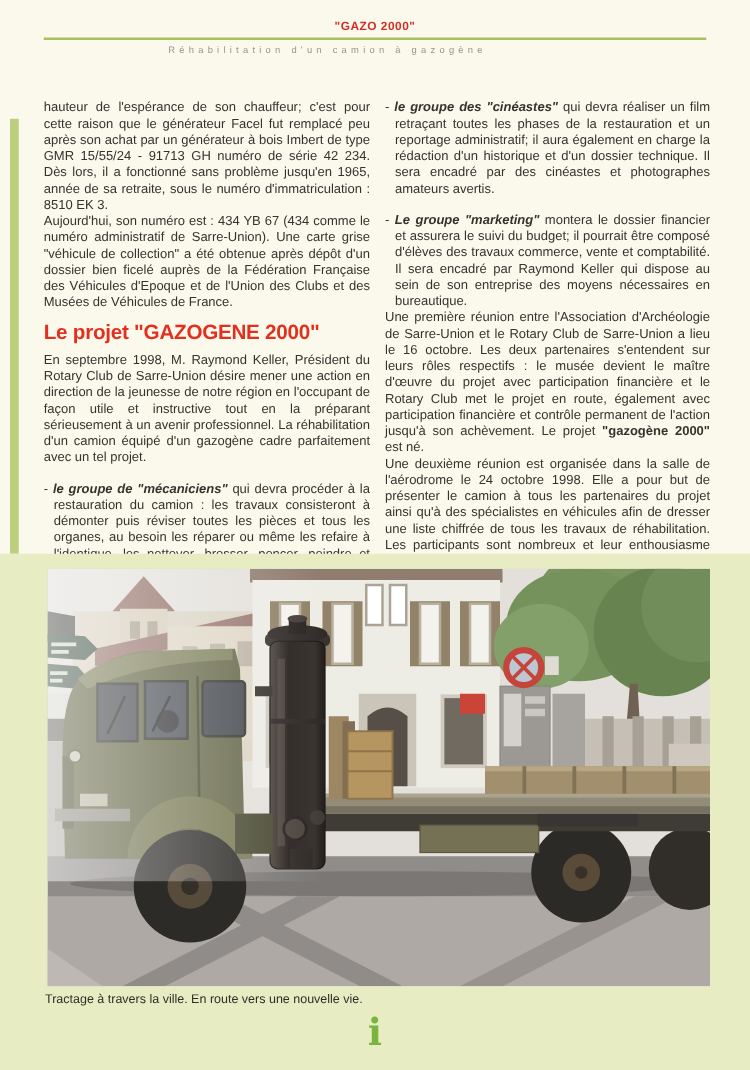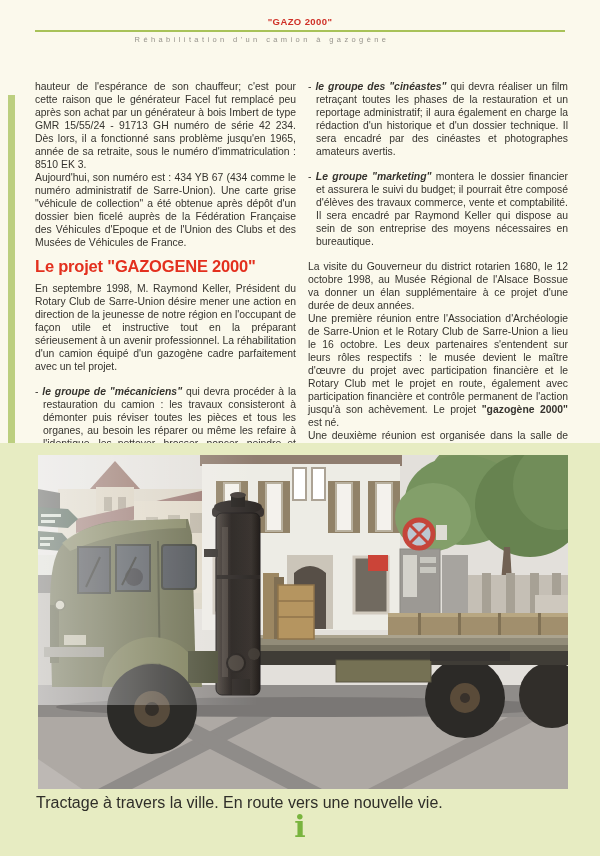--- a/index.html
+++ b/index.html
@@ -52,21 +52,21 @@
     background:#e7ecc2;
   }
   
   .photo {
     position:absolute; left:38px; top:455px; width:530px; height:334px;
     overflow:hidden; background:#dedbd5;
   }
   .photo svg { display:block; }
   .caption {
     position:absolute; left:36px; top:794px; width:420px;
-    font-size:16px; color:#2f2e29;
+    font-size:10px; color:#2f2e29;
   }
   
   .page-marker {
     position:absolute; left:288px; top:808px; width:24px; height:40px;
     text-align:center;
     font-family:"DejaVu Serif", serif;
     font-size:30px; font-weight:bold; color:#79b43e; line-height:38px;
   }
 </style>
 </head>
@@ -84,21 +84,20 @@
     <p>hauteur de l'espérance de son chauffeur; c'est pour cette raison que le générateur Facel fut remplacé peu après son achat par un générateur à bois Imbert de type GMR 15/55/24 - 91713 GH numéro de série 42 234. Dès lors, il a fonctionné sans problème jusqu'en 1965, année de sa retraite, sous le numéro d'immatriculation : 8510 EK 3.</p>
     <p>Aujourd'hui, son numéro est : 434 YB 67 (434 comme le numéro administratif de Sarre-Union). Une carte grise "véhicule de collection" a été obtenue après dépôt d'un dossier bien ficelé auprès de la Fédération Française des Véhicules d'Epoque et de l'Union des Clubs et des Musées de Véhicules de France.</p>
     <h2 class="section-heading">Le projet "GAZOGENE 2000"</h2>
     <p>En septembre 1998, M. Raymond Keller, Président du Rotary Club de Sarre-Union désire mener une action en direction de la jeunesse de notre région en l'occupant de façon utile et instructive tout en la préparant sérieusement à un avenir professionnel. La réhabilitation d'un camion équipé d'un gazogène cadre parfaitement avec un tel projet.</p>
     <p class="bullet gap"><span>- </span><span class="lead">le groupe de "mécaniciens"</span><span> qui devra procéder à la restauration du camion : les travaux consisteront à démonter puis réviser toutes les pièces et tous les organes, au besoin les réparer ou même les refaire à l'identique, les nettoyer, brosser, poncer, peindre et enfin les remonter. Ce groupe sera encadré par des bénévoles : professeurs, membres de l'Association d'histoire et d'archéologie, anciens gazogénistes...</span></p>
   </div>
 
   <div class="col col-right">
     <p class="bullet"><span>- </span><span class="lead">le groupe des "cinéastes"</span><span> qui devra réaliser un film retraçant toutes les phases de la restauration et un reportage administratif; il aura également en charge la rédaction d'un historique et d'un dossier technique. Il sera encadré par des cinéastes et photographes amateurs avertis.</span></p>
     <p class="bullet gap"><span>- </span><span class="lead">Le groupe "marketing"</span><span> montera le dossier financier et assurera le suivi du budget; il pourrait être composé d'élèves des travaux commerce, vente et comptabilité. Il sera encadré par Raymond Keller qui dispose au sein de son entreprise des moyens nécessaires en bureautique.</span></p>
-    <p class="gap">La visite du Gouverneur du district rotarien 1680, le 12 octobre 1998, au Musée Régional de l'Alsace Bossue va donner un élan supplémentaire à ce projet d'une durée de deux années.</p>
     <p><span>Une première réunion entre l'Association d'Archéologie de Sarre-Union et le Rotary Club de Sarre-Union a lieu le 16 octobre. Les deux partenaires s'entendent sur leurs rôles respectifs : le musée devient le maître d'œuvre du projet avec participation financière et le Rotary Club met le projet en route, également avec participation financière et contrôle permanent de l'action jusqu'à son achèvement. Le projet </span><span class="inline-bold">"gazogène 2000"</span><span> est né.</span></p>
     <p>Une deuxième réunion est organisée dans la salle de l'aérodrome le 24 octobre 1998. Elle a pour but de présenter le camion à tous les partenaires du projet ainsi qu'à des spécialistes en véhicules afin de dresser une liste chiffrée de tous les travaux de réhabilitation. Les participants sont nombreux et leur enthousiasme nous réconforte.</p>
   </div>
 
   <div class="green-band"></div>
 
   <div class="photo">
     <svg width="530" height="334" viewBox="0 0 530 334" xmlns="http://www.w3.org/2000/svg">
       <defs>
         <linearGradient id="cylGrad" x1="0" y1="0" x2="1" y2="0">

